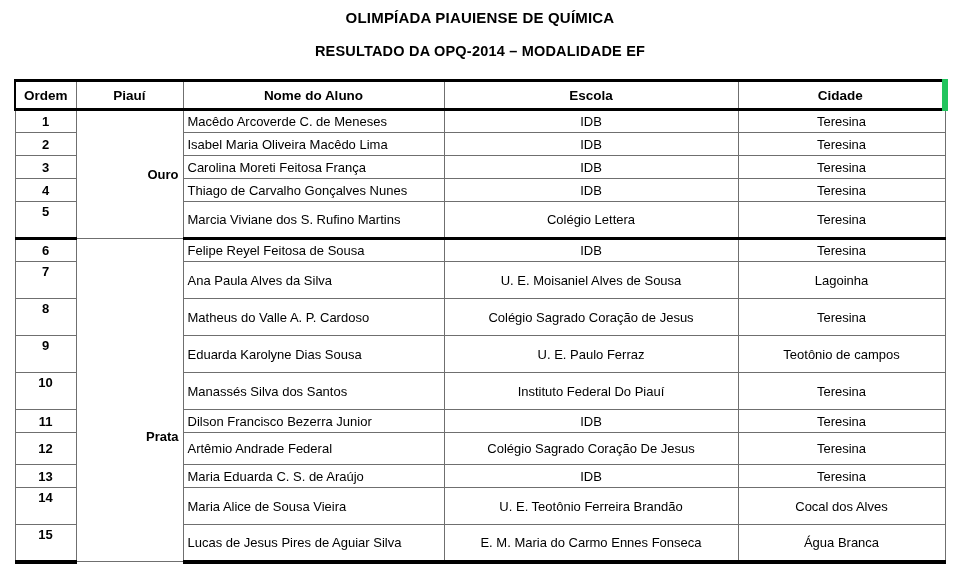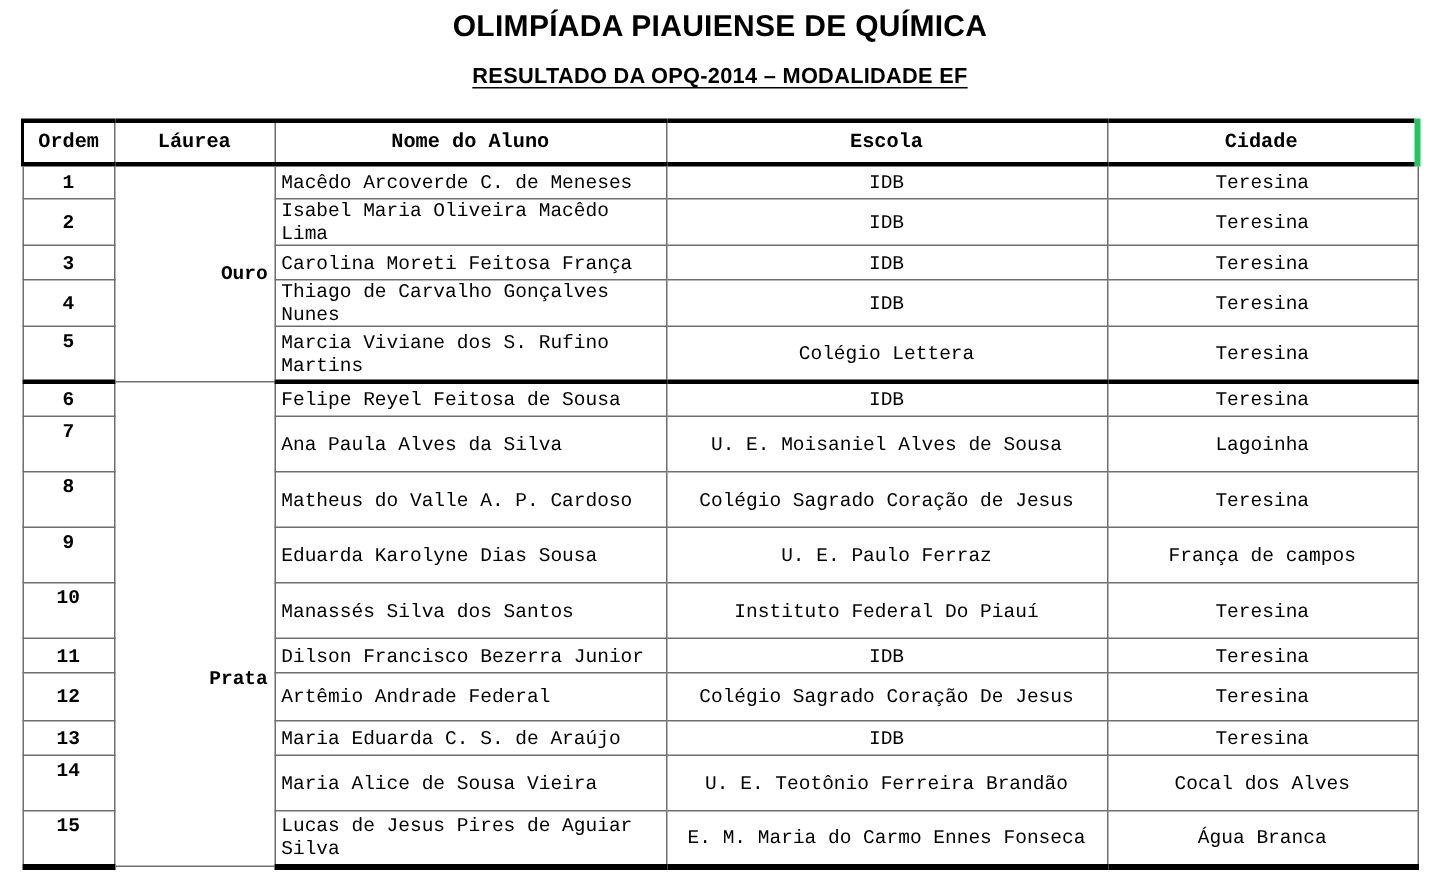--- a/index.html
+++ b/index.html
@@ -20,51 +20,49 @@
     height: 581px;
     background: #ffffff;
   }
 
   
   .titles {
     padding-top: 8px;
     text-align: center;
   }
   .title-main {
-    font-size: 20px;
+    font-size: 15px;
     font-weight: bold;
     letter-spacing: 0.2px;
     line-height: 20px;
     margin: 0;
   }
   .title-sub {
     font-size: 14.5px;
     font-weight: bold;
     letter-spacing: 0.2px;
     line-height: 20px;
     margin: 13px 0 0 0;
   }
   .title-sub span {
-    text-decoration: underline;
     text-underline-offset: 3px;
   }
 
   
   .table-wrap {
     position: absolute;
     left: 14px;
     top: 79px;
     width: 930px;
   }
   table.result {
     border-collapse: collapse;
     table-layout: fixed;
     width: 930px;
     background: #ffffff;
-    font-family: Liberation Mono, monospace;
   }
   table.result td, table.result th {
     border: 1px solid #6f6f6f;
     padding: 0 4px;
     font-size: 13px;
     vertical-align: middle;
     background: #ffffff;
   }
 
   
@@ -77,21 +75,21 @@
   
   tr.head th {
     font-weight: bold;
     font-size: 13.5px;
     text-align: center;
     height: 26px;
     border-top: 3px solid #000000;
     border-bottom: 3px solid #000000;
   }
   tr.head th.first { border-left: 2px solid #000000; }
-  tr.head th.last  { border-right: 4px solid #22c55e; }
+  tr.head th.last  { border-right: 6px solid #22c55e; }
 
   
   td.ordem {
     text-align: center;
     font-weight: bold;
     font-size: 13px;
     border-left: 2px solid #000000;
   }
   td.laurea {
     text-align: right;
@@ -134,21 +132,21 @@
       <colgroup>
         <col class="c-ordem">
           <col class="c-laurea">
           <col class="c-nome">
         <col class="c-escola">
           <col class="c-cidade">
       </colgroup>
       <thead>
         <tr class="head">
           <th class="first">Ordem</th>
-          <th>Láurea</th>
+          <th>Piauí</th>
           <th>Nome do Aluno</th>
           <th>Escola</th>
           <th class="last">Cidade</th>
         </tr>
       </thead>
       <tbody id="table-body">
           <tr style="height: 23px;">
             <td class="ordem">1</td>
             <td class="laurea mid" rowspan="5">Ouro</td>
             <td class="nome">Macêdo Arcoverde C. de Meneses</td>
@@ -195,21 +193,21 @@
           <tr class="tall" style="height: 37px;">
             <td class="ordem">8</td>
             <td class="nome">Matheus do Valle A. P. Cardoso</td>
             <td class="escola">Colégio Sagrado Coração de Jesus</td>
             <td class="cidade">Teresina</td>
           </tr>
           <tr class="tall" style="height: 37px;">
             <td class="ordem">9</td>
             <td class="nome">Eduarda Karolyne Dias Sousa</td>
             <td class="escola">U. E. Paulo Ferraz</td>
-            <td class="cidade">França de campos</td>
+            <td class="cidade">Teotônio de campos</td>
           </tr>
           <tr class="tall" style="height: 37px;">
             <td class="ordem">10</td>
             <td class="nome">Manassés Silva dos Santos</td>
             <td class="escola">Instituto Federal Do Piauí</td>
             <td class="cidade">Teresina</td>
           </tr>
           <tr style="height: 23px;">
             <td class="ordem">11</td>
             <td class="nome">Dilson Francisco Bezerra Junior</td>

